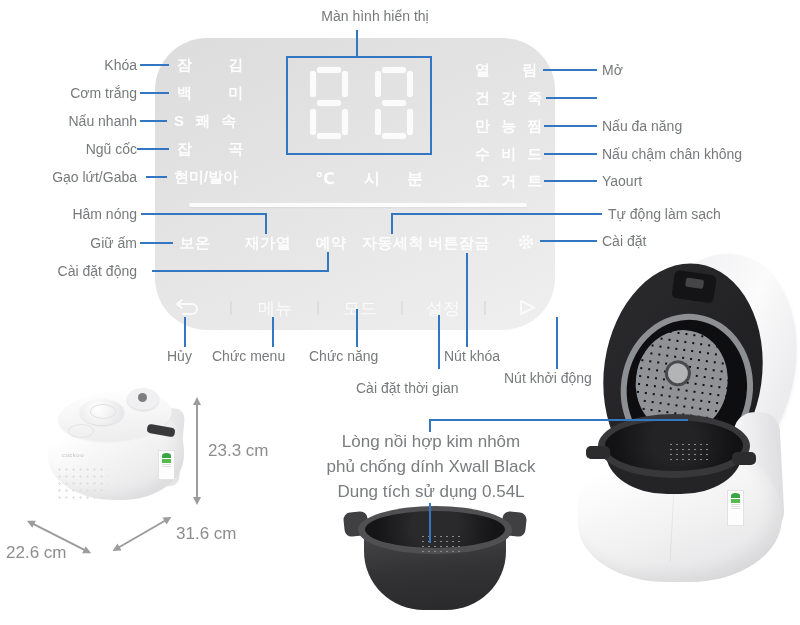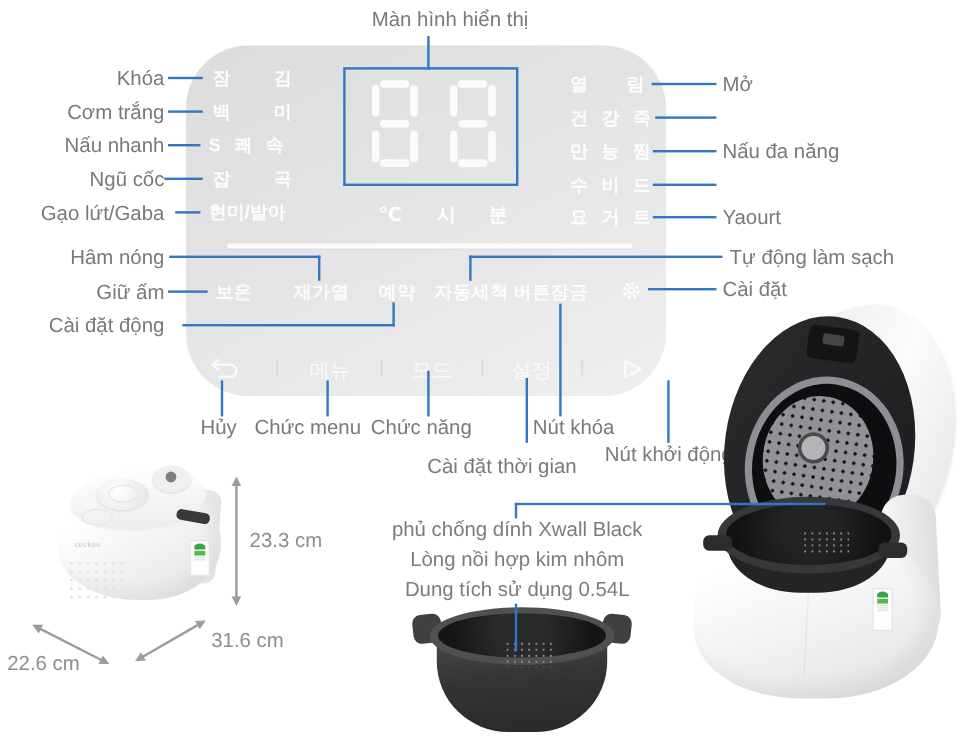--- a/index.html
+++ b/index.html
@@ -24,21 +24,21 @@
   .sh{width:24px;height:6px;left:7px;}
   .sv{width:6px;height:26px;}
   .s-top{top:0;}.s-mid{top:33px;}.s-bot{top:66px;}
   .s-tl{left:0;top:4px;}.s-tr{left:32px;top:4px;}.s-bl{left:0;top:42px;}.s-br{left:32px;top:42px;}
   .unit{position:absolute;transform:translateX(-50%);top:131px;color:rgba(255,255,255,0.95);
         font-size:16px;font-weight:600;}
   .picon{position:absolute;}
   
   .hl{position:absolute;height:2px;background:#3377c3;}
   .vl{position:absolute;width:2px;background:#3377c3;}
-  .lbl{position:absolute;color:#77797b;font-size:17px;line-height:17px;white-space:nowrap;}
+  .lbl{position:absolute;color:#77797b;font-size:14px;line-height:17px;white-space:nowrap;}
   .lbl-r{text-align:right;}
   
   .dim{position:absolute;color:#8d8d8d;font-size:17px;white-space:nowrap;}
   .diml{position:absolute;height:2px;background:#9c9c9e;}
   .diml::before{content:"";position:absolute;left:-7px;top:-3px;border-top:4px solid transparent;
     border-bottom:4px solid transparent;border-right:8px solid #9c9c9e;}
   .diml::after{content:"";position:absolute;right:-7px;top:-3px;border-top:4px solid transparent;
     border-bottom:4px solid transparent;border-left:8px solid #9c9c9e;}
   .dimv{position:absolute;width:2px;background:#9c9c9e;}
   .dimv::before{content:"";position:absolute;top:-7px;left:-3px;border-left:4px solid transparent;
@@ -211,20 +211,21 @@
   <div class="hl" style="left:140px;top:242px;width:33px"></div>
   <div class="lbl lbl-r" style="right:663px;top:263px">Cài đặt động</div>
   <div class="hl" style="left:152px;top:270px;width:177px"></div>
   <div class="vl" style="left:327px;top:252px;height:20px"></div>
 
   <div class="lbl" style="left:602px;top:62px">Mở</div>
   <div class="hl" style="left:543px;top:69px;width:54px"></div>
   <div class="hl" style="left:546px;top:97px;width:51px"></div>
   <div class="lbl" style="left:602px;top:118px">Nấu đa năng</div>
   <div class="hl" style="left:544px;top:125px;width:53px"></div>
+  <div class="lbl" style="left:602px;top:146px">Nấu chậm chân không</div>
   <div class="hl" style="left:544px;top:153px;width:53px"></div>
   <div class="lbl" style="left:602px;top:173px">Yaourt</div>
   <div class="hl" style="left:544px;top:180px;width:53px"></div>
 
   <div class="lbl" style="left:608px;top:206px">Tự động làm sạch</div>
   <div class="hl" style="left:391px;top:213px;width:211px"></div>
   <div class="vl" style="left:391px;top:213px;height:21px"></div>
   <div class="lbl" style="left:602px;top:233px">Cài đặt</div>
   <div class="hl" style="left:540px;top:240px;width:57px"></div>
 
@@ -262,22 +263,22 @@
   <div class="ck1-vents"></div>
 
   <div class="dimv" style="left:196px;top:404px;height:94px"></div>
   <div class="dim" style="left:208px;top:441px">23.3 cm</div>
   <div class="diml" style="left:115px;top:533px;width:54px;transform:rotate(-30deg)"></div>
   <div class="dim" style="left:176px;top:524px">31.6 cm</div>
   <div class="diml" style="left:30px;top:536px;width:58px;transform:rotate(27deg)"></div>
   <div class="dim" style="left:6px;top:543px">22.6 cm</div>
 
   <div class="note">
+    <div>Lòng nồi hợp kim nhôm</div>
     <div>phủ chống dính Xwall Black</div>
-    <div>Lòng nồi hợp kim nhôm</div>
     <div>Dung tích sử dụng 0.54L</div>
   </div>
   <div class="vl" style="left:429px;top:419px;height:13px"></div>
   <div class="hl" style="left:429px;top:419px;width:259px;z-index:8"></div>
   <div class="vl" style="left:429px;top:503px;height:40px;z-index:8"></div>
 
   <div class="pot-hdl" style="left:344px;transform:rotate(-6deg)"></div>
   <div class="pot-hdl" style="left:502px;transform:rotate(6deg)"></div>
   <div class="pot-body"></div>
   <div class="pot-rim">

